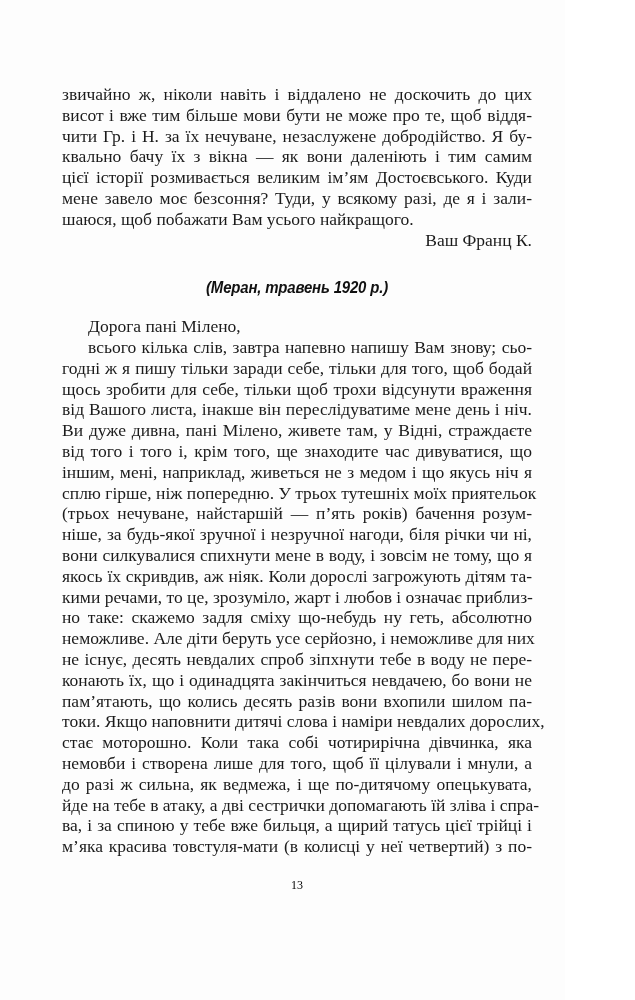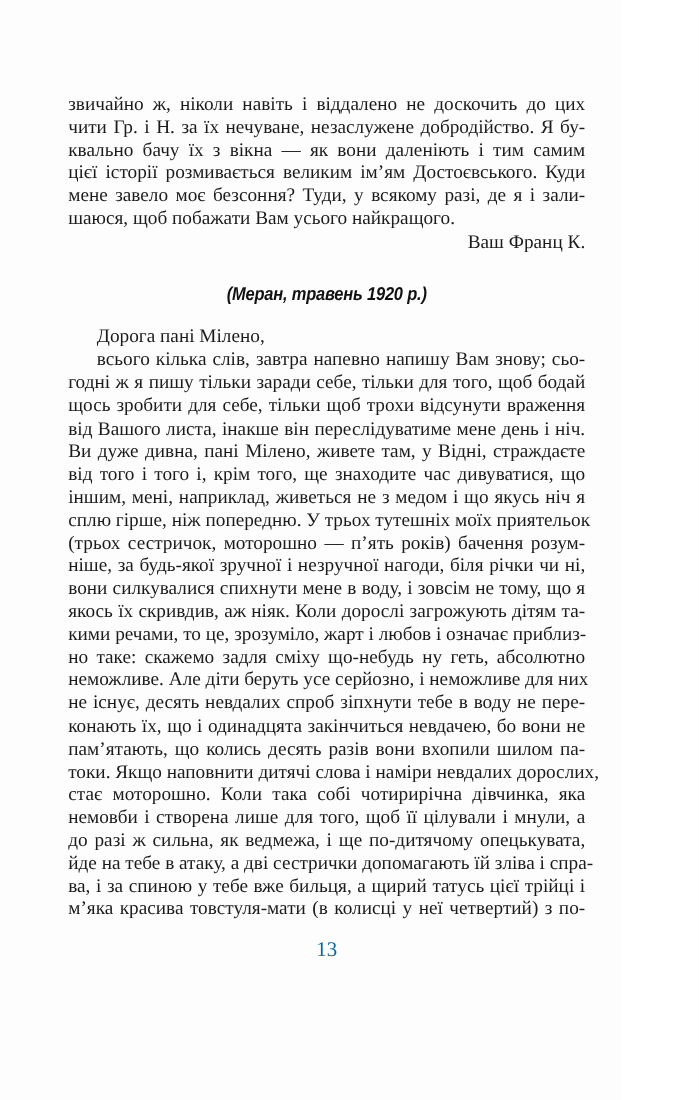--- a/index.html
+++ b/index.html
@@ -48,33 +48,34 @@
     transform-origin:50% 50%;
     line-height:20.8px;
   }
   .salutation{
     text-indent:26px;
     line-height:20.8px;
   }
   .folio{
     margin-top:18px;
     text-align:center;
-    font-size:19px;
+    font-size:12px;
     line-height:20.8px;
-    color:#0369a1;
+    color:#000000;
   }
 </style>
 </head>
 <body>
 
 <div class="page">
   <div class="text-block">
 
     <div>
         <div class="line">звичайно ж, ніколи навіть і віддалено не доскочить до цих</div>
+        <div class="line">висот і вже тим більше мови бути не може про те, щоб віддя-</div>
         <div class="line">чити Гр. і Н. за їх нечуване, незаслужене добродійство. Я бу-</div>
         <div class="line">квально бачу їх з вікна — як вони даленіють і тим самим</div>
         <div class="line">цієї історії розмивається великим ім’ям Достоєвського. Куди</div>
         <div class="line">мене завело моє безсоння? Туди, у всякому разі, де я і зали-</div>
         <div class="line para-end">шаюся, щоб побажати Вам усього найкращого.</div>
       </div>
 
     <div class="signature">Ваш Франц К.</div>
 
     <div class="dateline">(Меран, травень 1920 р.)</div>
@@ -83,21 +84,21 @@
 
     <div>
         <div class="line indent">всього кілька слів, завтра напевно напишу Вам знову; сьо-</div>
         <div class="line">годні ж я пишу тільки заради себе, тільки для того, щоб бодай</div>
         <div class="line">щось зробити для себе, тільки щоб трохи відсунути враження</div>
         <div class="line">від Вашого листа, інакше він переслідуватиме мене день і ніч.</div>
         <div class="line">Ви дуже дивна, пані Мілено, живете там, у Відні, страждаєте</div>
         <div class="line">від того і того і, крім того, ще знаходите час дивуватися, що</div>
         <div class="line">іншим, мені, наприклад, живеться не з медом і що якусь ніч я</div>
         <div class="line">сплю гірше, ніж попередню. У трьох тутешніх моїх приятельок</div>
-        <div class="line">(трьох сестричок, моторошно — п’ять років) бачення розум-</div>
+        <div class="line">(трьох нечуване, найстаршій — п’ять років) бачення розум-</div>
         <div class="line">ніше, за будь-якої зручної і незручної нагоди, біля річки чи ні,</div>
         <div class="line">вони силкувалися спихнути мене в воду, і зовсім не тому, що я</div>
         <div class="line">якось їх скривдив, аж ніяк. Коли дорослі загрожують дітям та-</div>
         <div class="line">кими речами, то це, зрозуміло, жарт і любов і означає приблиз-</div>
         <div class="line">но таке: скажемо задля сміху що-небудь ну геть, абсолютно</div>
         <div class="line">неможливе. Але діти беруть усе серйозно, і неможливе для них</div>
         <div class="line">не існує, десять невдалих спроб зіпхнути тебе в воду не пере-</div>
         <div class="line">конають їх, що і одинадцята закінчиться невдачею, бо вони не</div>
         <div class="line">пам’ятають, що колись десять разів вони вхопили шилом па-</div>
         <div class="line">токи. Якщо наповнити дитячі слова і наміри невдалих дорослих,</div>

